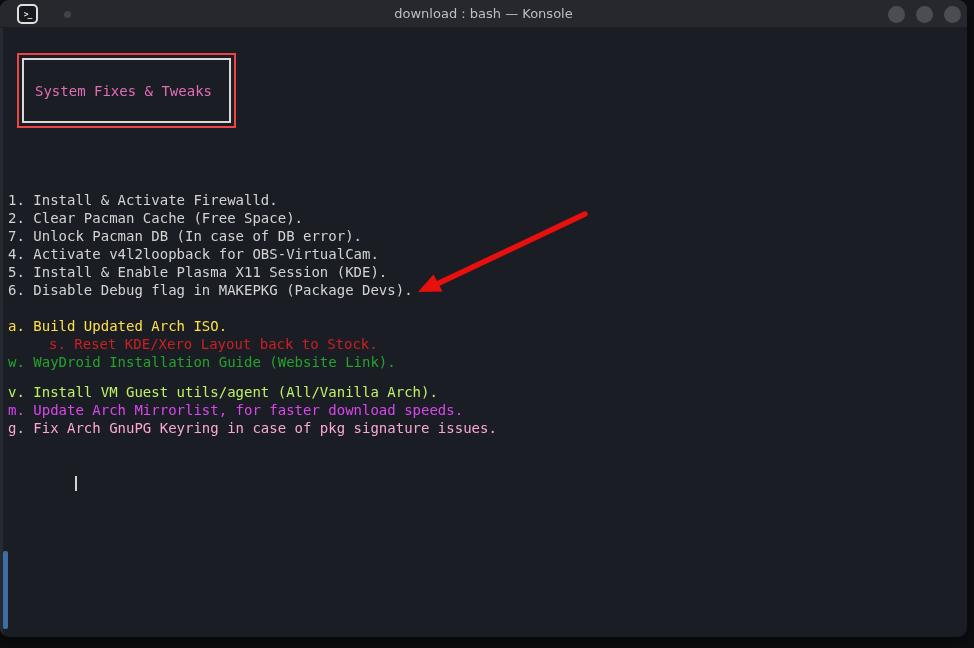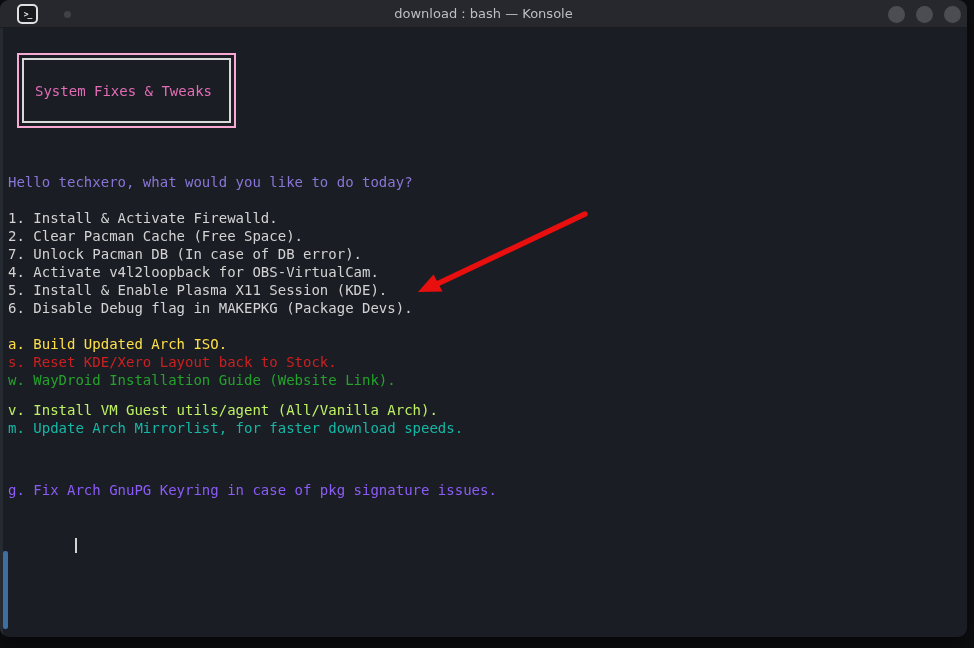--- a/index.html
+++ b/index.html
@@ -27,21 +27,21 @@
   .ctl { width:17px; height:17px; border-radius:50%; background:#4b4d53; }
 
   
   .term { position:absolute; left:0; top:28px; width:100%; height:609px; }
   .edge-strip { position:absolute; left:0; top:0; bottom:0; width:3px; background:#262a31; }
   .scroll-handle { position:absolute; left:3px; top:523px; width:5px; height:78px;
                    border-radius:2px; }
 
   
   .banner-outer { position:absolute; left:17px; top:25px; width:219px; height:75px;
-                  border:2px solid #f9a8d4; padding:3px; }
+                  border:2px solid #ef4444; padding:3px; }
   .banner-inner { width:100%; height:100%; border:2px solid #d9d9d9;
                   display:flex; align-items:center; padding-left:11px;
                   font-size:14px; white-space:pre; }
 
   
   .output { position:absolute; left:8px; top:145px; }
   .line { height:18px; line-height:18px; font-size:14px; white-space:pre; }
   .cursor { display:inline-block; width:2px; height:15px; transform:translateY(3px); }
 
   .arrow-layer { position:absolute; left:0; top:0; width:100%; height:100%;
@@ -66,35 +66,34 @@
   <div class="term">
 
     <div class="edge-strip"></div>
     <div class="scroll-handle" style="background: rgb(61, 111, 163);"></div>
 
     <div class="banner-outer">
       <div class="banner-inner" style="color: rgb(226, 109, 181);">System Fixes &amp; Tweaks</div>
     </div>
 
     <div class="output">
-      <div class="line" style="color: rgb(135, 118, 214);">Hello techxero, what would you like to do today?</div>
       <div class="line"></div>
       <div class="line" style="color: rgb(211, 211, 211);">1. Install &amp; Activate Firewalld.</div>
       <div class="line" style="color: rgb(211, 211, 211);">2. Clear Pacman Cache (Free Space).</div>
       <div class="line" style="color: rgb(211, 211, 211);">7. Unlock Pacman DB (In case of DB error).</div>
       <div class="line" style="color: rgb(211, 211, 211);">4. Activate v4l2loopback for OBS-VirtualCam.</div>
       <div class="line" style="color: rgb(211, 211, 211);">5. Install &amp; Enable Plasma X11 Session (KDE).</div>
       <div class="line" style="color: rgb(211, 211, 211);">6. Disable Debug flag in MAKEPKG (Package Devs).</div>
       <div class="line"></div>
       <div class="line" style="color: #fde047;">a. Build Updated Arch ISO.</div>
-      <div class="line" style="color: rgb(204, 32, 32);">s. Reset KDE/Xero Layout back to Stock.</div>
+      <div class="line" style="color: rgb(204, 32, 32); margin-left: 41px;">s. Reset KDE/Xero Layout back to Stock.</div>
       <div class="line" style="color: rgb(36, 163, 44);">w. WayDroid Installation Guide (Website Link).</div>
       <div class="line" style="color: #bef264; margin-top: 12px;">v. Install VM Guest utils/agent (All/Vanilla Arch).</div>
-      <div class="line" style="color: #14b8a6;">m. Update Arch Mirrorlist, for faster download speeds.</div>
-      <div class="line" style="color: #8b5cf6; margin-top: 44px;">g. Fix Arch GnuPG Keyring in case of pkg signature issues.</div>
+      <div class="line" style="color: #d946ef;">m. Update Arch Mirrorlist, for faster download speeds.</div>
+      <div class="line" style="color: #f9a8d4;">g. Fix Arch GnuPG Keyring in case of pkg signature issues.</div>
       <div class="line"></div>
       <div class="line">
         <span class="cursor" style="background: rgb(211, 211, 211);"></span>
       </div>
     </div>
 
     <svg class="arrow-layer" viewBox="0 0 967 609" xmlns="http://www.w3.org/2000/svg">
       <line x1="585" y1="186" x2="437" y2="256" stroke-width="5.5" stroke-linecap="round" style="stroke: rgb(233, 15, 15);"></line>
       <polygon points="418,264 433.5,246.5 442.5,263.5" style="fill: rgb(233, 15, 15);"></polygon>
     </svg>

